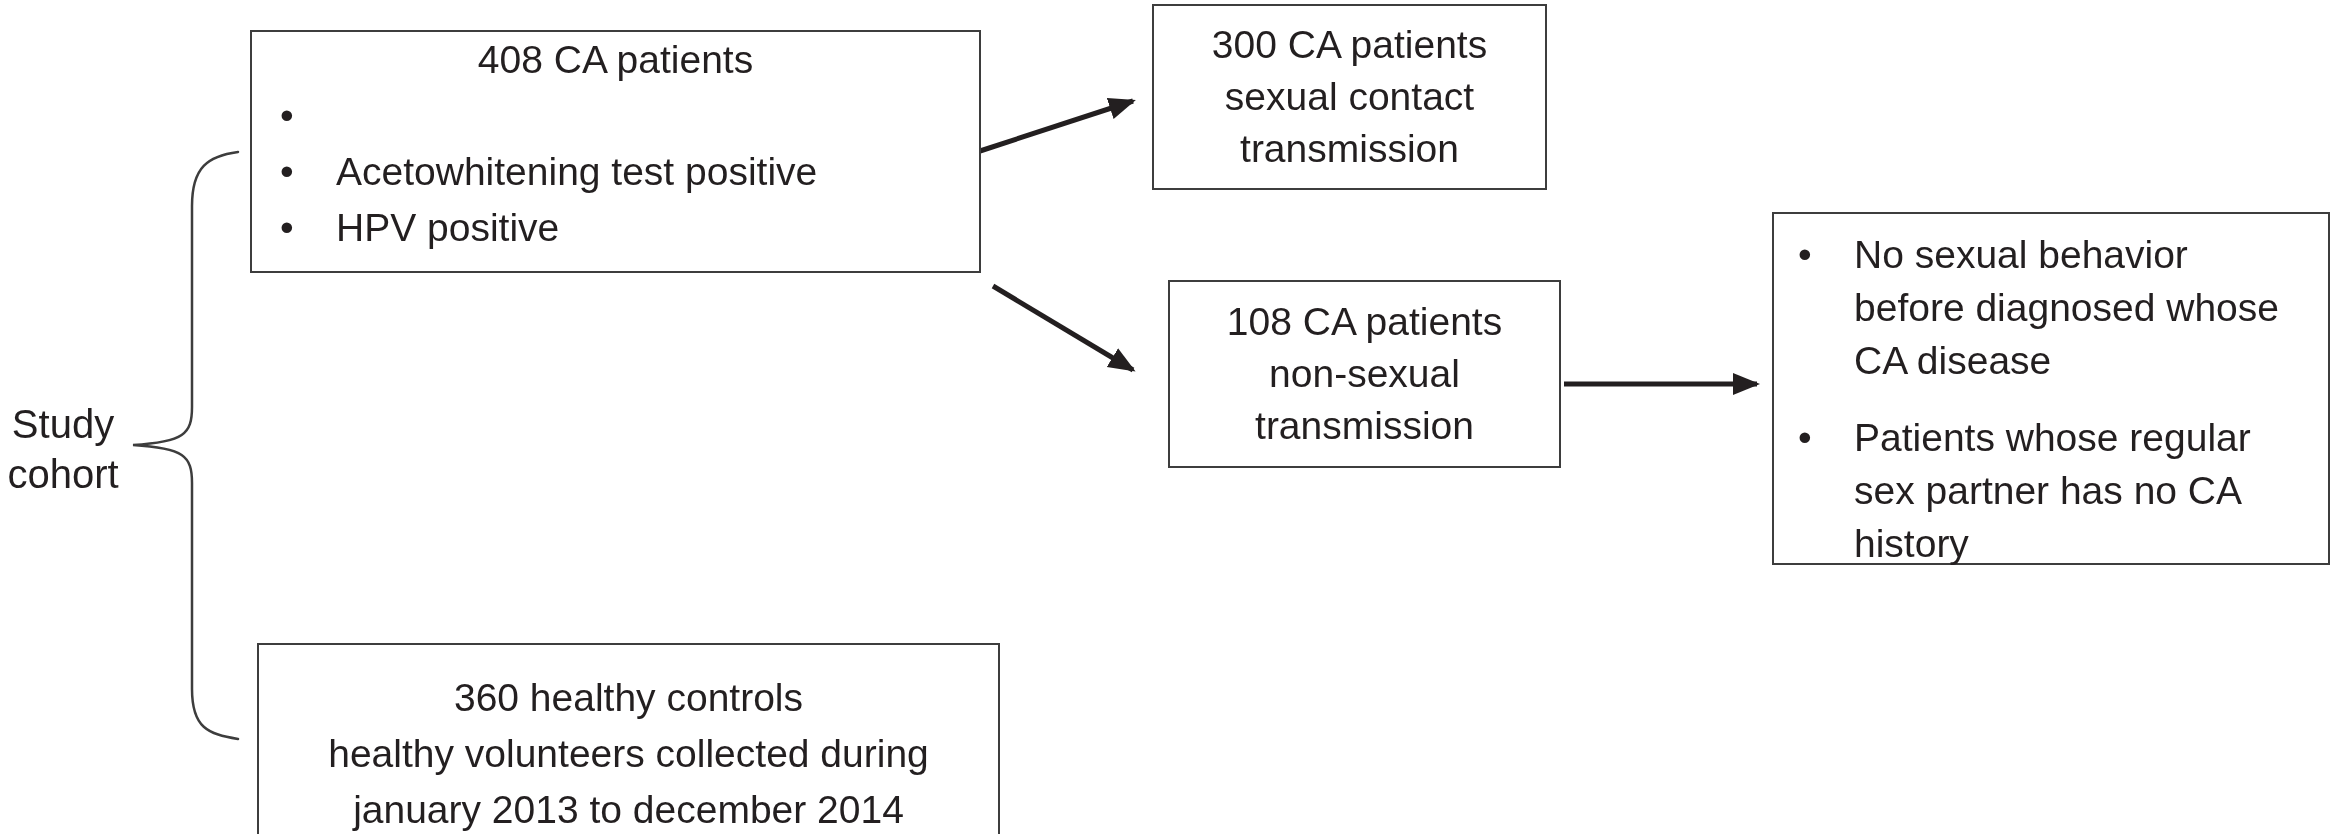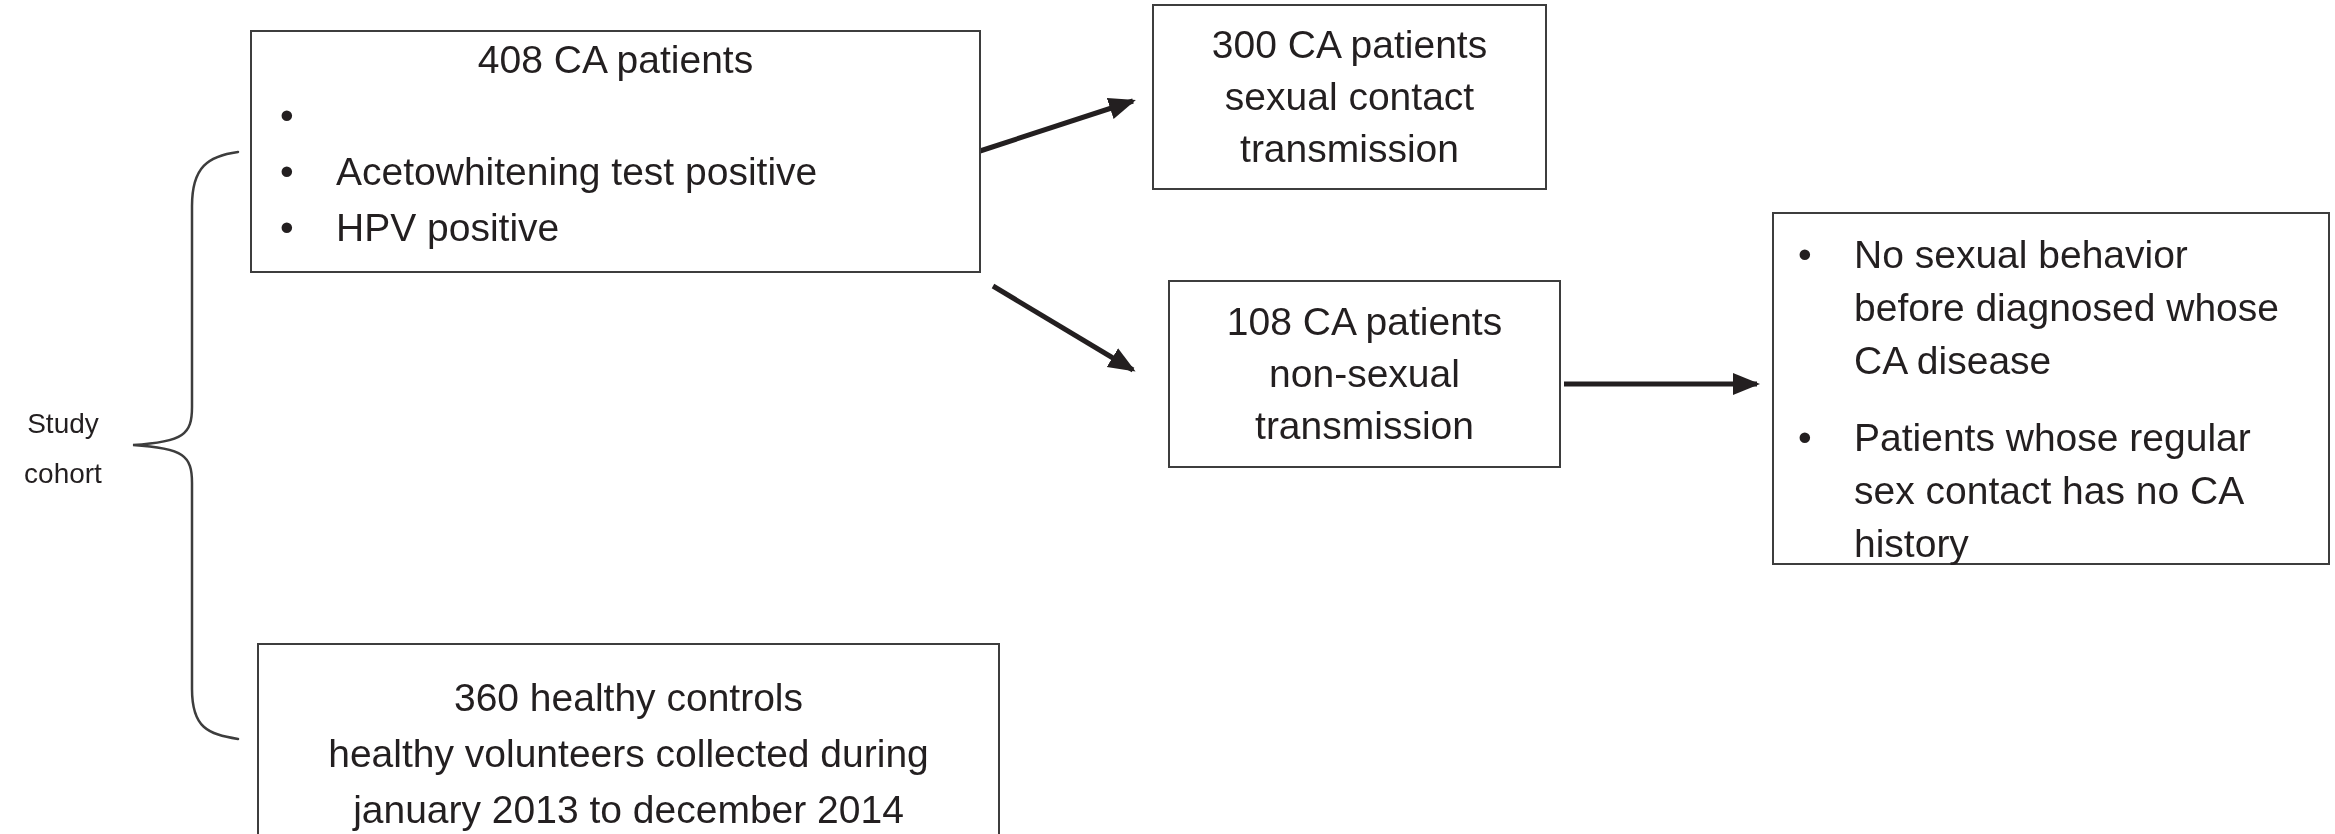--- a/index.html
+++ b/index.html
@@ -73,21 +73,21 @@
 
   
   .box-controls { left: 257px; top: 643px; width: 743px; height: 221px; line-height: 56px; }
 
   
   .study-cohort-label {
     position: absolute;
     left: 0px; top: 399px;
     width: 126px;
     text-align: center;
-    font-size: 28px;
+    font-size: 40px;
     line-height: 50px;
   }
 </style>
 </head>
 <body>
 
 <div class="canvas">
 
   <svg class="connector-layer" viewBox="0 0 2335 834" xmlns="http://www.w3.org/2000/svg">
     <defs>
@@ -134,21 +134,21 @@
   <div class="box box-criteria">
     <div class="bullet-row">
       <span class="bullet-marker">•</span>
       <span class="bullet-text pre">No sexual behavior
 before diagnosed whose
 CA disease</span>
     </div>
     <div class="bullet-row">
       <span class="bullet-marker">•</span>
       <span class="bullet-text pre">Patients whose regular
-sex contact has no CA
+sex partner has no CA
 history</span>
     </div>
   </div>
 
   <div class="box box-controls center-box">
     <div class="pre">360 healthy controls
 healthy volunteers collected during
 january 2013 to december 2014</div>
   </div>
 

